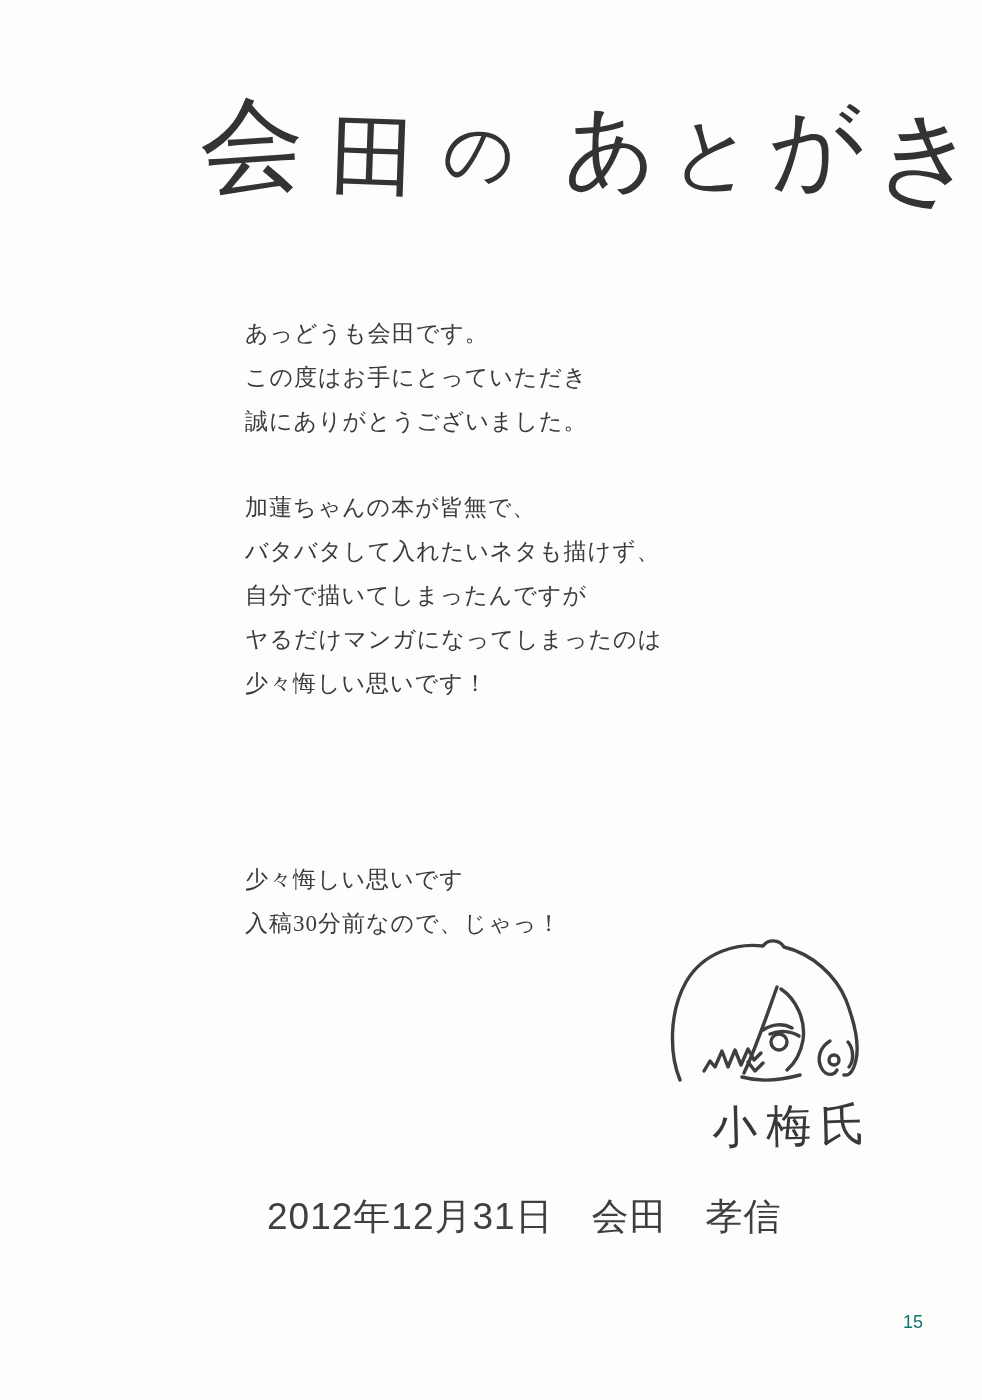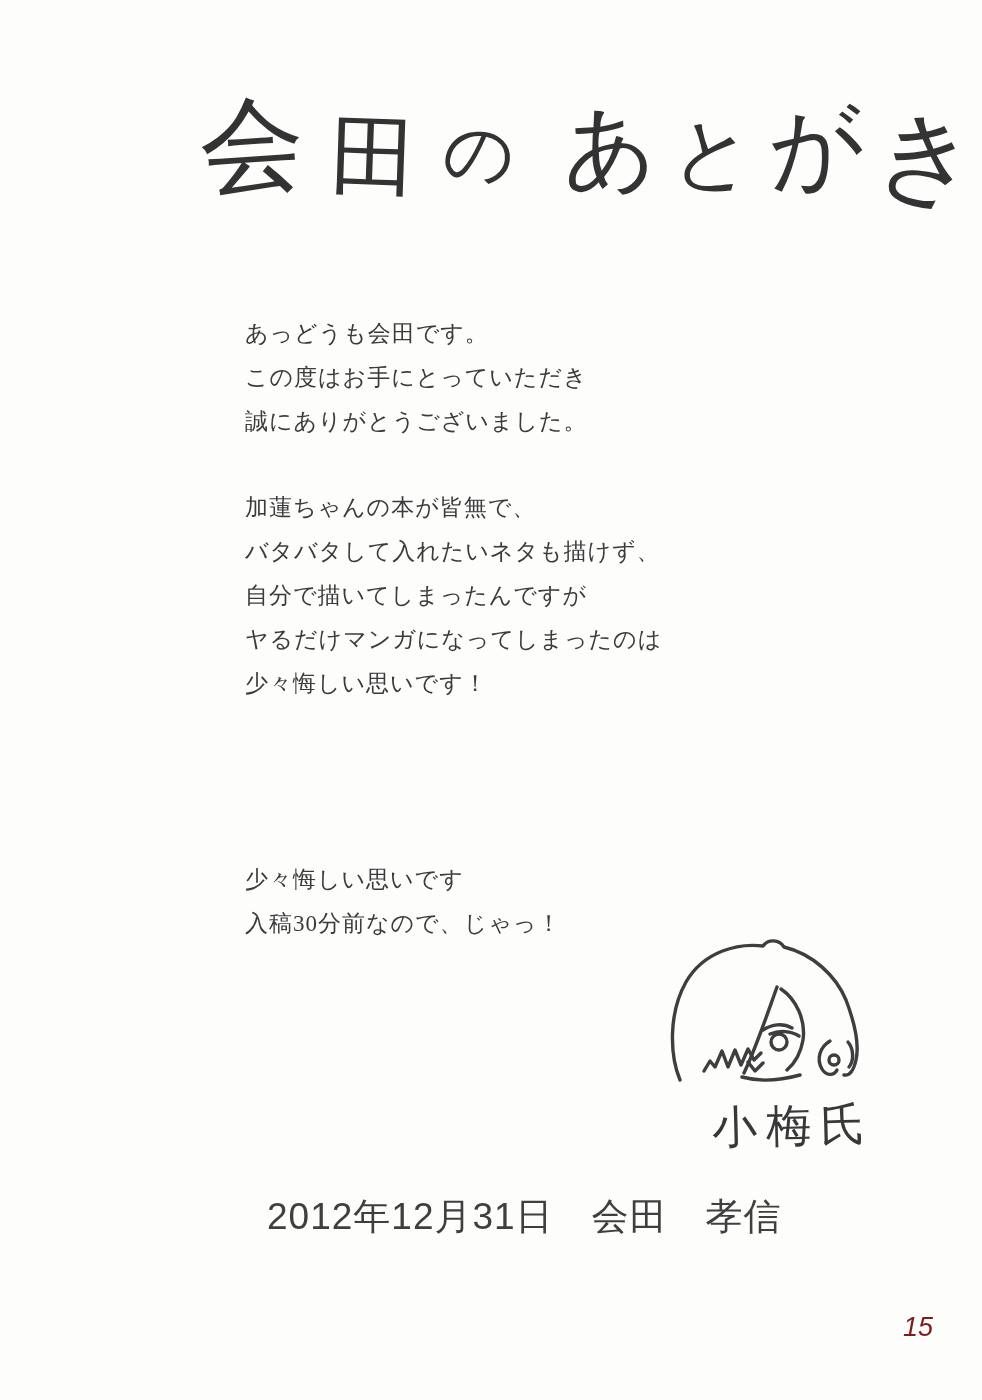--- a/index.html
+++ b/index.html
@@ -79,23 +79,22 @@
     font-size: 37px;
     letter-spacing: 1px;
     color: #3f3f3f;
     white-space: nowrap;
     margin-left: 21px;
   }
   .page-number {
     position: absolute;
     left: 903px; top: 1312px;
     font-family: "Liberation Sans", "DejaVu Sans", sans-serif;
-    font-size: 27px;
-    color: #7f1d1d;
-    font-style: italic;
+    font-size: 18px;
+    color: #0f766e;
   }
 </style>
 </head>
 <body>
 
 <div class="page">
 
   <h1 class="title">
       <span>会</span>
       <span>田</span>

